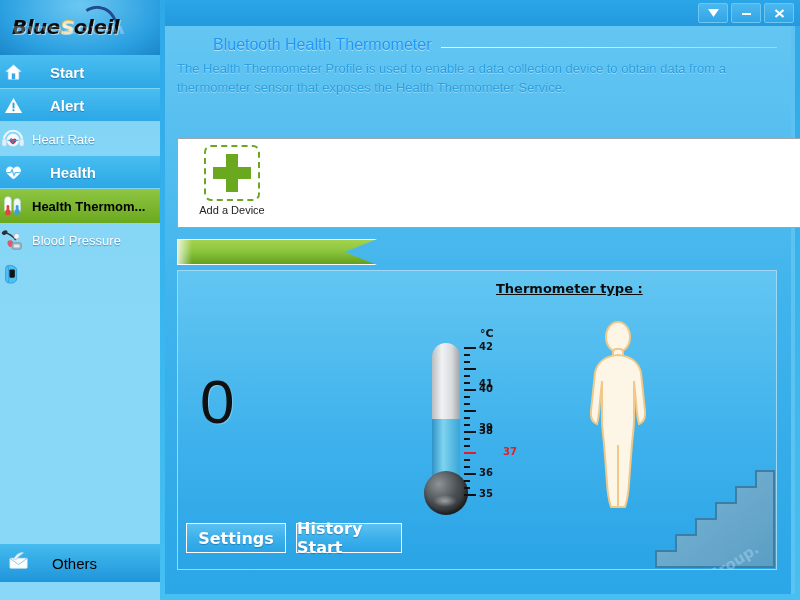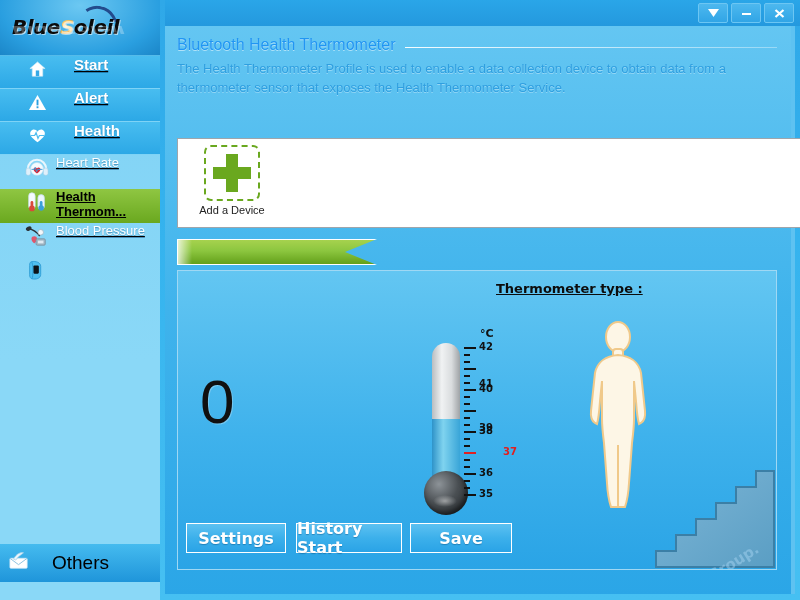--- a/index.html
+++ b/index.html
@@ -59,22 +59,22 @@
   }
   #logo-reflect {
     position: absolute; left: 12px; top: 36px;
     font-family: "DejaVu Sans", sans-serif;
     font-size: 20px; font-weight: bold; font-style: italic;
     color: rgba(255,255,255,.28);
     transform: scaleY(-0.55); transform-origin: top left;
   }
 
   .navitem {
-    height: 32px; display: flex; align-items: flex-start;
-    padding-left: 24px; cursor: pointer; position: relative; text-decoration: underline;
+    height: 32px; display: flex; align-items: center;
+    padding-left: 0; cursor: pointer; position: relative;
   }
   .navitem .nav-ico {
     width: 26px; height: 26px; flex: 0 0 26px;
     display: flex; align-items: center; justify-content: center;
     margin-right: 2px;
   }
   .navitem .nav-lbl {
     font-size: 14px; color: #ffffff; font-weight: bold;
     text-shadow: 0 1px 1px rgba(0,60,110,.45);
   }
@@ -91,30 +91,30 @@
     background: linear-gradient(180deg,#8fc642 0%,#6aa81f 100%);
   }
   .navitem.sub.active .nav-lbl {
     color: #000000; font-weight: bold; text-shadow: none;
   }
   #others {
     position: absolute; left: 0; bottom: 18px; width: 160px; height: 38px;
     display: flex; align-items: center; padding-left: 8px; cursor: pointer;
     background: linear-gradient(180deg,#45bbef 0%,#1f95da 100%);
   }
-  #others .nav-lbl { font-size: 19px; margin-left: 22px; }
+  #others .nav-lbl { font-size: 15px; margin-left: 22px; }
 
   
   #content {
     position: absolute; left: 165px; top: 26px; width: 630px; height: 568px;
     background: linear-gradient(180deg,#64c6f2 0%,#3fb3ec 50%,#2ba6e7 100%);
     border-right: 4px solid #5ec2f1;
   }
   #hdr { padding: 10px 14px 0 12px; }
-  #hdr-title-row { display: flex; align-items: center; }
+  #hdr-title-row { display: flex; align-items: center; margin-left: 36px; }
   #hdr-title {
     font-size: 16px; color: #2196f3; font-weight: normal;
     text-shadow: 0 1px 0 rgba(255,255,255,.5); white-space: nowrap;
   }
   #hdr-rule {
     flex: 1; height: 1px; margin-left: 10px; margin-top: 4px;
     background: linear-gradient(90deg,rgba(255,255,255,.95),rgba(255,255,255,.35));
   }
   #hdr-desc {
     margin-top: 6px; font-size: 13px; color: #2f9fe0; line-height: 1.45;
@@ -274,42 +274,42 @@
     <span class="nav-ico">
       <svg width="19" height="19" viewBox="0 0 20 20">
         <path d="M10 2 L19 18 H1 Z" fill="#ffffff"></path>
         <rect x="9" y="7" width="2" height="6" fill="#2ba0df"></rect>
         <rect x="9" y="14" width="2" height="2" fill="#2ba0df"></rect>
       </svg>
     </span>
     <span class="nav-lbl">Alert</span>
   </div>
 
-  <div class="navitem primary">
-    <span class="nav-ico">
-      <svg width="19" height="19" viewBox="0 0 20 20">
-        <path d="M10 17 C3 12 1 8.5 3 5.5 C5 2.8 8.5 3.6 10 6 C11.5 3.6 15 2.8 17 5.5 C19 8.5 17 12 10 17 Z" fill="#ffffff"></path>
-        <path d="M3 10 H7 L8.5 7 L10.5 13 L12 10 H17" stroke="#4fbdf0" stroke-width="1.3" fill="none"></path>
-      </svg>
-    </span>
-    <span class="nav-lbl">Health</span>
-  </div>
-
   <div class="navitem sub">
     <span class="nav-ico">
       <svg width="24" height="22" viewBox="0 0 26 24">
         <path d="M3 13 A10 10 0 0 1 23 13" stroke="#eaf6fd" stroke-width="2.4" fill="none"></path>
         <rect x="1" y="12" width="5" height="8" rx="2.2" fill="#dff0fb" stroke="#a8cfe6" stroke-width=".6"></rect>
         <rect x="20" y="12" width="5" height="8" rx="2.2" fill="#dff0fb" stroke="#a8cfe6" stroke-width=".6"></rect>
         <circle cx="13" cy="13" r="7" fill="#f4fbff" stroke="#bcdcef" stroke-width=".7"></circle>
         <path d="M13 18 C9.5 15.5 8.5 13.8 9.6 12.3 C10.7 10.9 12.4 11.4 13 12.5 C13.6 11.4 15.3 10.9 16.4 12.3 C17.5 13.8 16.5 15.5 13 18 Z" fill="#d4283a"></path>
         <path d="M7 13.5 H10 L11 11.5 L12.6 16 L13.7 13.5 H19" stroke="#3a9ad9" stroke-width="1" fill="none"></path>
       </svg>
     </span>
     <span class="nav-lbl">Heart Rate</span>
+  </div>
+
+  <div class="navitem primary">
+    <span class="nav-ico">
+      <svg width="19" height="19" viewBox="0 0 20 20">
+        <path d="M10 17 C3 12 1 8.5 3 5.5 C5 2.8 8.5 3.6 10 6 C11.5 3.6 15 2.8 17 5.5 C19 8.5 17 12 10 17 Z" fill="#ffffff"></path>
+        <path d="M3 10 H7 L8.5 7 L10.5 13 L12 10 H17" stroke="#4fbdf0" stroke-width="1.3" fill="none"></path>
+      </svg>
+    </span>
+    <span class="nav-lbl">Health</span>
   </div>
 
   <div class="navitem sub active">
     <span class="nav-ico">
       <svg width="24" height="24" viewBox="0 0 26 26">
         <rect x="4" y="3" width="7" height="18" rx="3.5" fill="#f6fbfe" stroke="#cfe3ef" stroke-width=".8"></rect>
         <rect x="6" y="12" width="3" height="7" rx="1.5" fill="#d94a3a"></rect>
         <circle cx="7.5" cy="20" r="3.1" fill="#d94a3a"></circle>
         <rect x="14" y="5" width="7" height="16" rx="3.5" fill="#eef7fc" stroke="#c2dbeb" stroke-width=".8"></rect>
         <rect x="16" y="12" width="3" height="6" rx="1.5" fill="#3aa0d8"></rect>
@@ -443,15 +443,14 @@
           <stop offset="100%" stop-color="#5a9ec4"></stop>
         </linearGradient>
       </defs>
       <path d="M2 108 V92 H22 V76 H42 V60 H62 V44 H82 V28 H102 V12 H120 V108 Z" fill="url(#stgrad)" stroke="#3b7fa6" stroke-width="2"></path>
     </svg>
 
     <div id="watermark">AppNee Freeware Group.</div>
 
     <div class="actbtn" id="btn-settings">Settings</div>
     <div class="actbtn" id="btn-history">History Start</div>
-    <div class="actbtn" id="btn-save">Save</div>
   </div>
 </div>
 
 </body></html>

